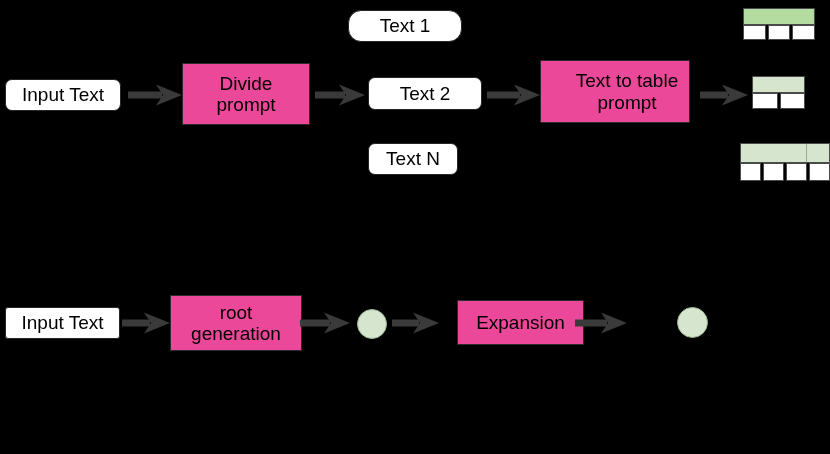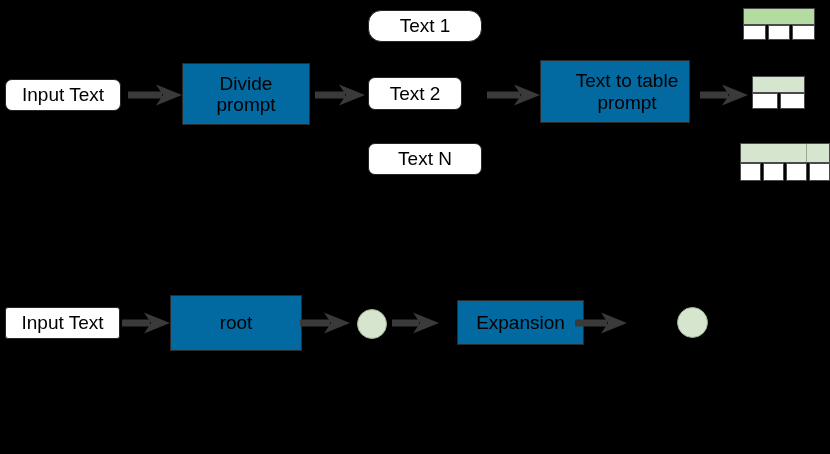--- a/index.html
+++ b/index.html
@@ -34,21 +34,21 @@
     font-size: 19px;
   }
   .chip-square {
     background: #FFFFFF;
     border: 1px solid #262626;
     border-radius: 3px;
     font-size: 19px;
   }
   
   .proc {
-    background: #0369a1;
+    background: #ec4899;
     border: 1px solid #2b2b2b;
     font-size: 19px;
   }
   .proc span { display: block; }
 
   
   .arrow {
     position: absolute;
   }
   .arrow svg { display: block; overflow: visible; }
@@ -114,27 +114,27 @@
     <span>prompt</span>
   </div>
 
   <div class="arrow" style="left:315px; top:84px;">
     <svg width="50" height="22" viewBox="0 0 50 22" aria-hidden="true">
       <rect x="0" y="7.5" width="30" height="7" fill="#3A3A3A"></rect>
       <path d="M 24 0.5 L 50 11 L 24 21.5 L 31 11 Z" fill="#3A3A3A"></path>
     </svg>
   </div>
 
-  <div class="node chip" style="left:368px; top:10px; width:114px; height:32px;border-radius:13px;">
+  <div class="node chip" style="left:348px; top:10px; width:114px; height:32px;border-radius:13px;">
     <span>Text 1</span>
   </div>
-  <div class="node chip" style="left:368px; top:77px; width:94px; height:33px;">
+  <div class="node chip" style="left:368px; top:77px; width:114px; height:33px;">
     <span>Text 2</span>
   </div>
-  <div class="node chip" style="left:368px; top:143px; width:114px; height:32px;">
+  <div class="node chip" style="left:368px; top:143px; width:90px; height:32px;">
     <span>Text N</span>
   </div>
 
   <div class="arrow" style="left:487px; top:84px;">
     <svg width="53" height="22" viewBox="0 0 53 22" aria-hidden="true">
       <rect x="0" y="7.5" width="33" height="7" fill="#3A3A3A"></rect>
       <path d="M 27 0.5 L 53 11 L 27 21.5 L 34 11 Z" fill="#3A3A3A"></path>
     </svg>
   </div>
 
@@ -190,20 +190,21 @@
 
   <div class="arrow" style="left:122px; top:312px;">
     <svg width="48" height="22" viewBox="0 0 48 22" aria-hidden="true">
       <rect x="0" y="7.5" width="28" height="7" fill="#3A3A3A"></rect>
       <path d="M 22 0.5 L 48 11 L 22 21.5 L 29 11 Z" fill="#3A3A3A"></path>
     </svg>
   </div>
 
   <div class="node proc" style="left:170px; top:295px; width:132px; height:56px; flex-direction:column;">
     <span>root</span>
+    <span>generation</span>
   </div>
 
   <div class="arrow" style="left:300px; top:312px;">
     <svg width="50" height="22" viewBox="0 0 50 22" aria-hidden="true">
       <rect x="0" y="7.5" width="30" height="7" fill="#3A3A3A"></rect>
       <path d="M 24 0.5 L 50 11 L 24 21.5 L 31 11 Z" fill="#3A3A3A"></path>
     </svg>
   </div>
 
   <div class="circle" style="left:357px; top:309px; width:28px; height:28px;"></div>

